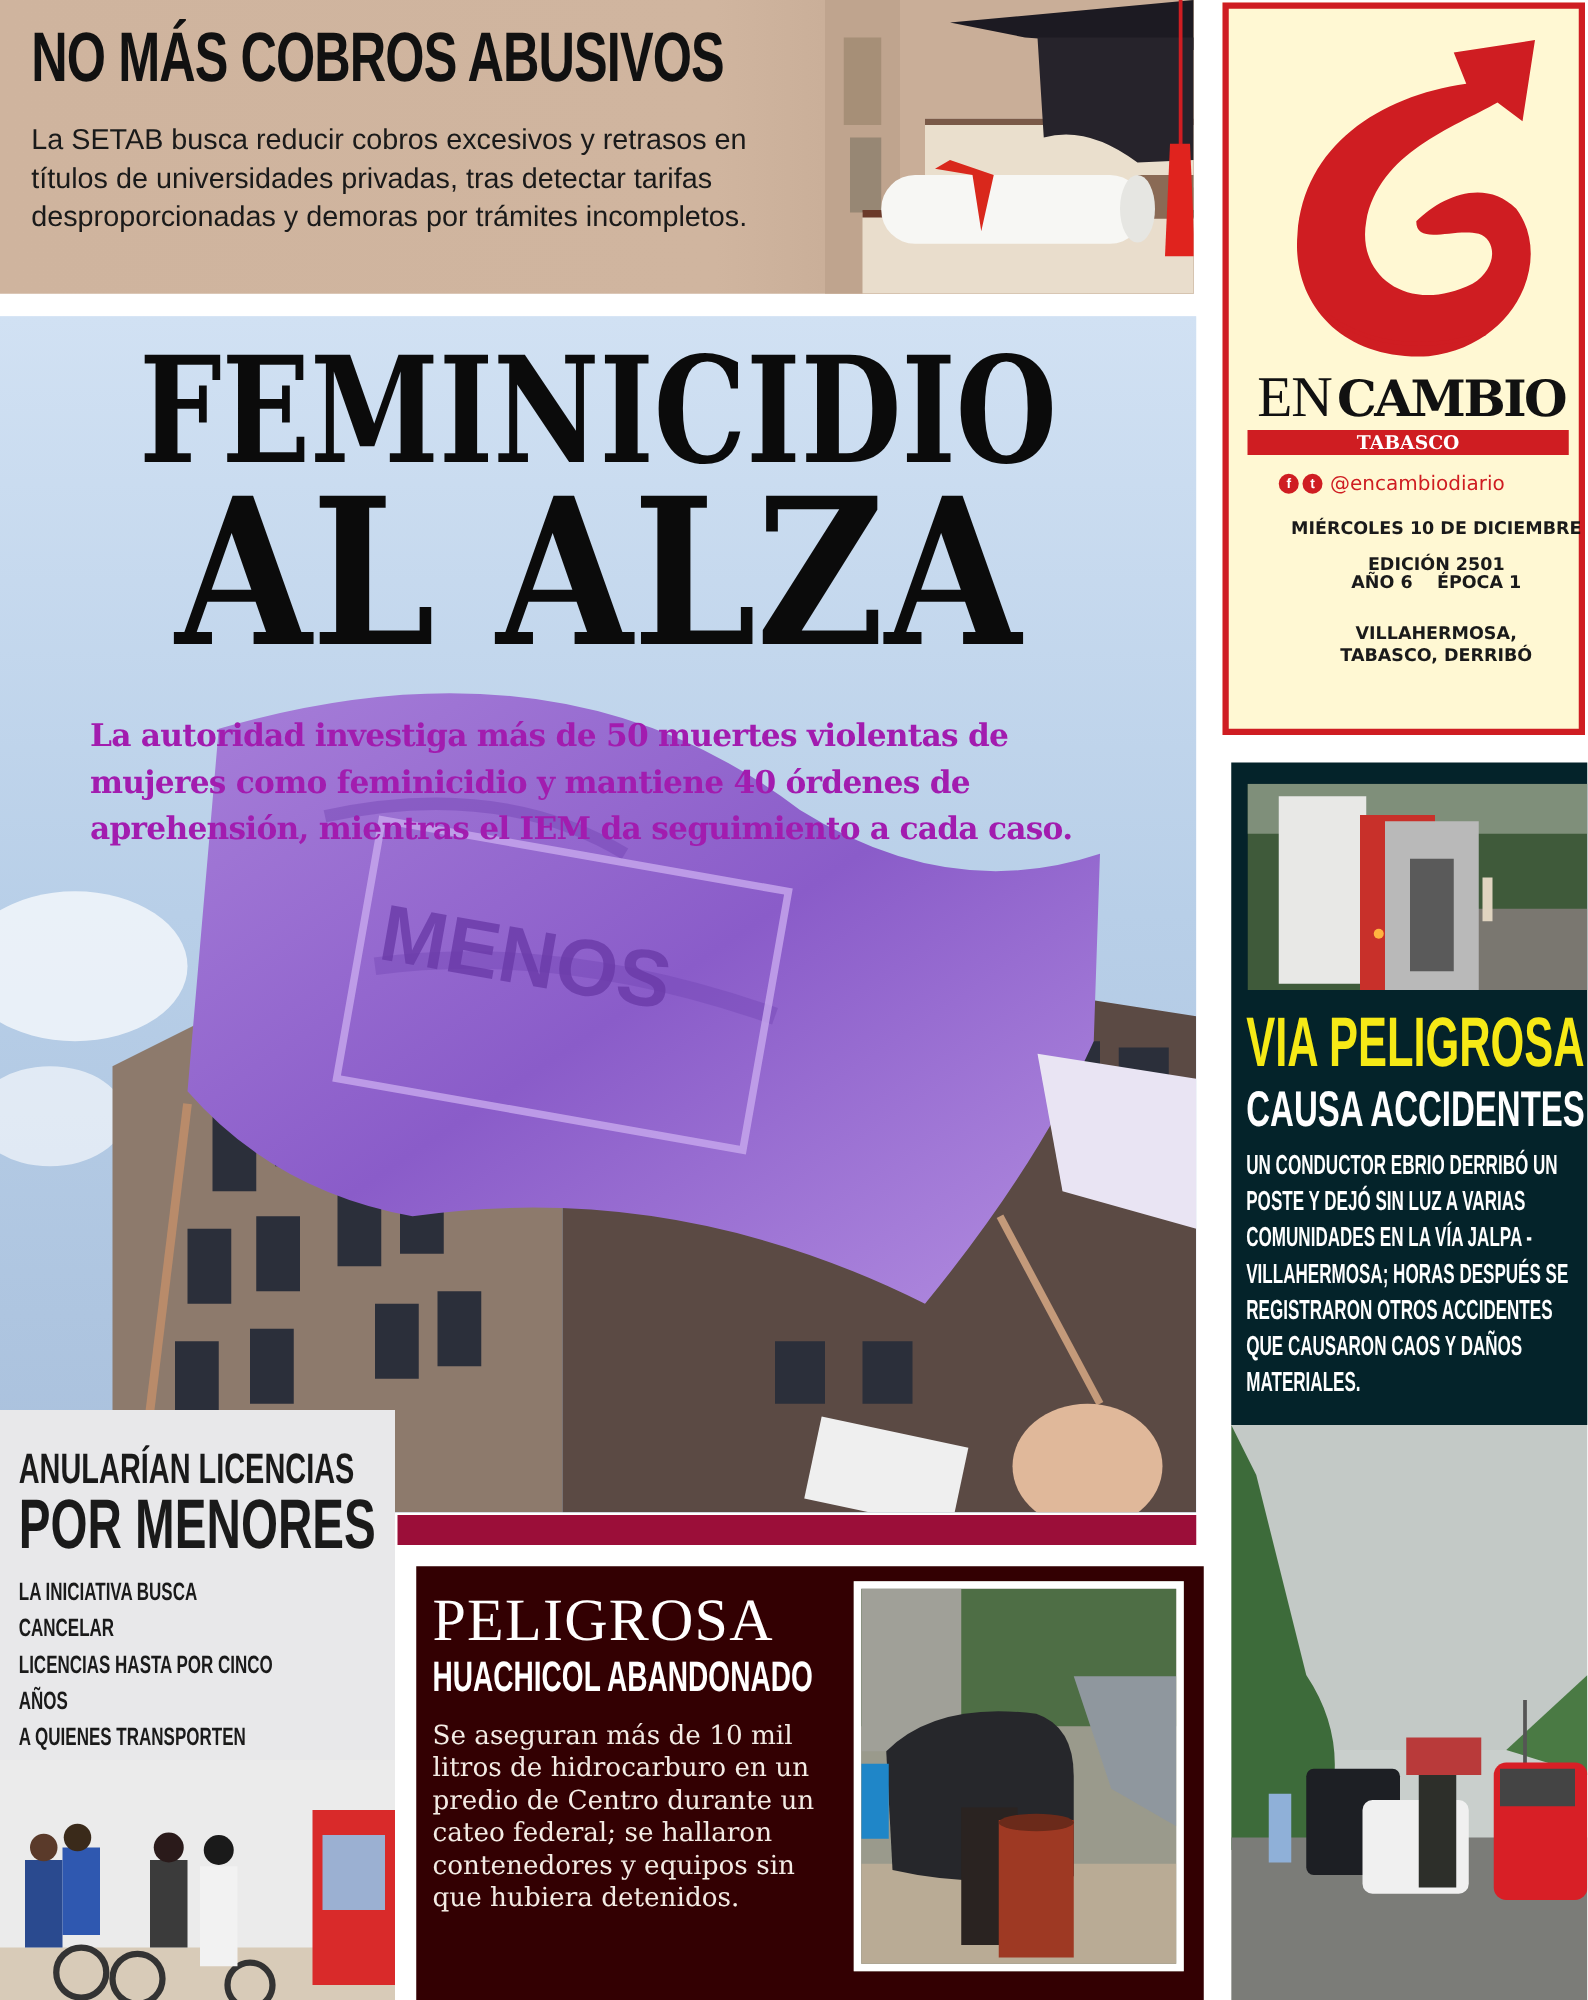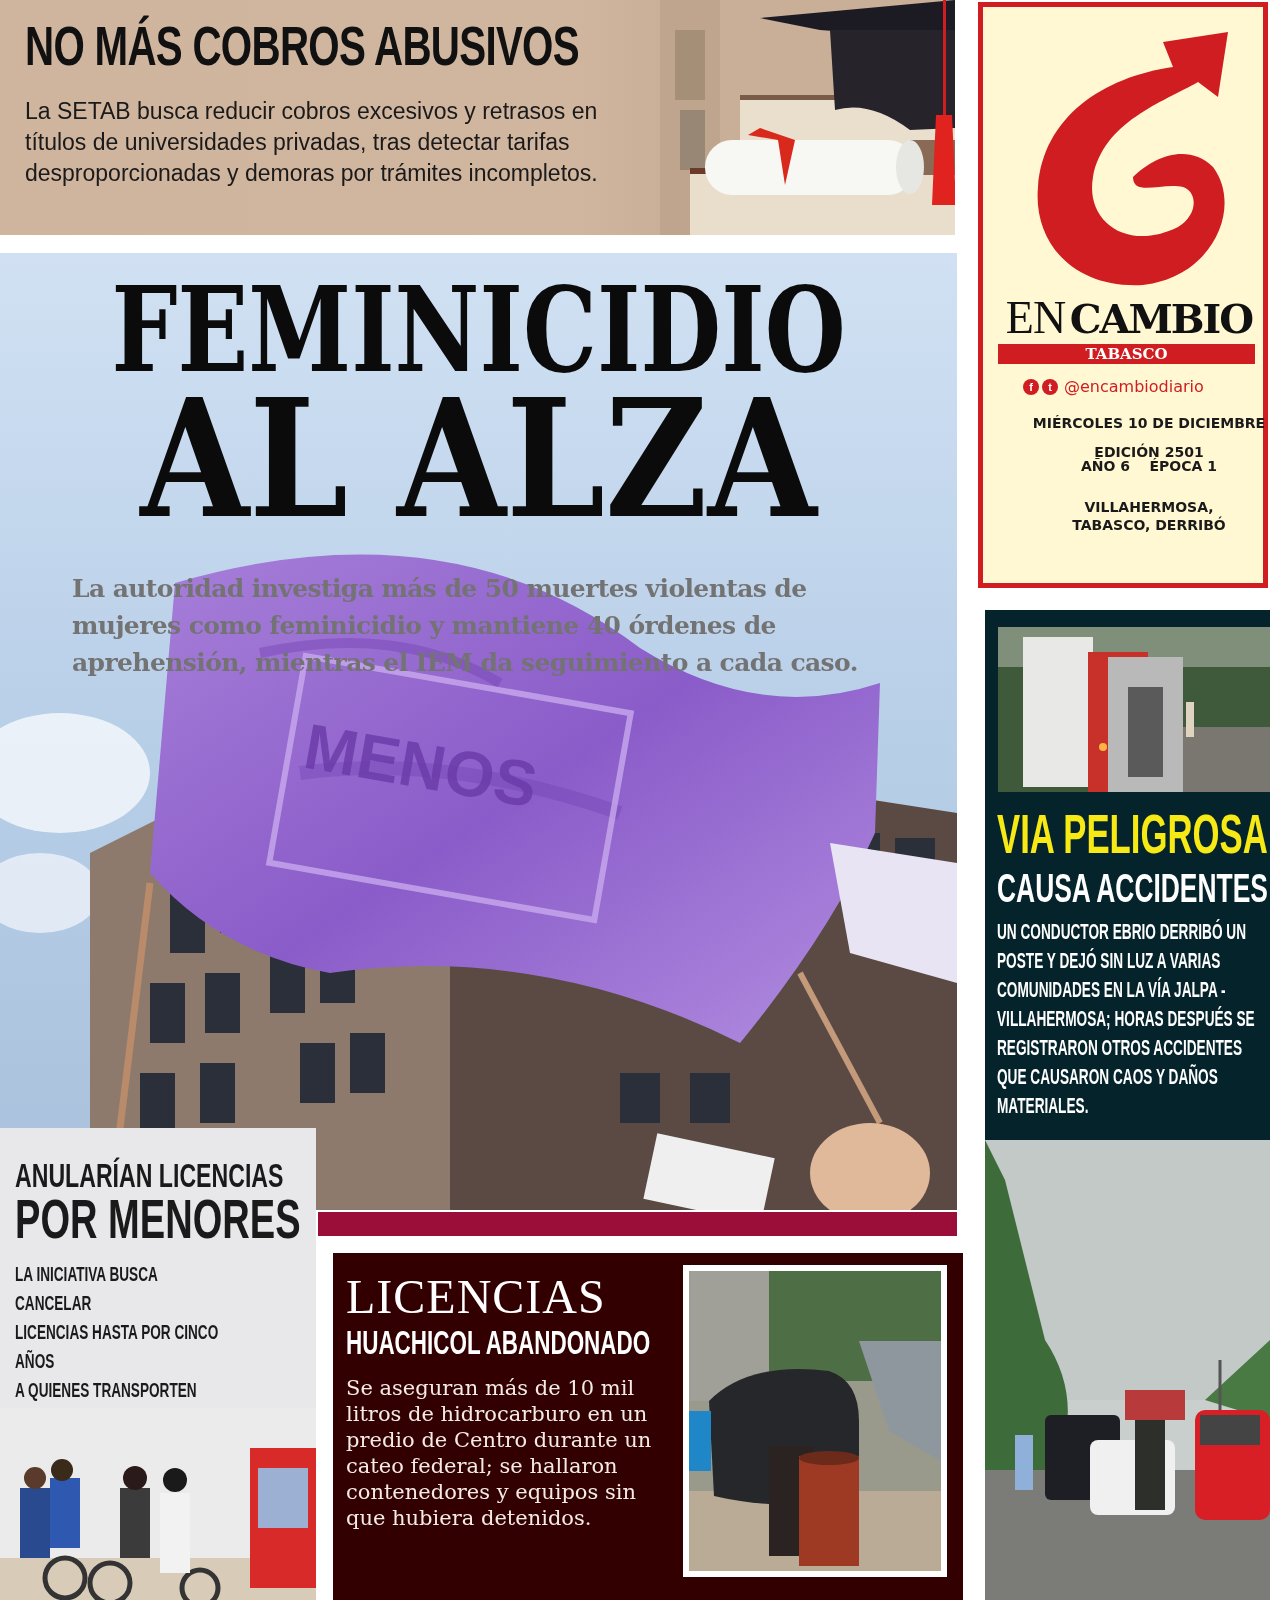--- a/index.html
+++ b/index.html
@@ -56,21 +56,21 @@
     .photo-flag { position: absolute; left: 0; top: 0; width: 957px; height: 957px; }
     .main-headline-1, .main-headline-2 {
       position: absolute; left: 0; width: 957px; text-align: center;
       font-family: "DejaVu Serif", serif; font-weight: 700; color: #0b0b0b; white-space: nowrap;
       transform-origin: center top;
     }
     .main-headline-1 { top: 18px; font-size: 112px; line-height: 1; transform: scaleX(0.83) scaleY(1.05); }
     .main-headline-2 { top: 125px; font-size: 158px; line-height: 1; transform: scaleX(0.89) scaleY(1.03); }
     .main-deck {
       position: absolute; left: 72px; top: 317px; width: 820px;
-      font-family: "DejaVu Serif", serif; font-weight: 700; font-size: 25px; line-height: 37px; color: #737373;
+      font-family: "DejaVu Serif", serif; font-weight: 700; font-size: 25px; line-height: 37px; color: #a21caf;
       letter-spacing: -0.6px;
     }
     .maroon-bar { left: 318px; top: 1212px; width: 639px; height: 24px; background: #9b0e39; }
 
     
     .lic-story { left: 0; top: 1128px; width: 316px; height: 472px; background: #e8e8ea; overflow: hidden; }
     .lic-h1, .lic-h2, .lic-body {
       position: absolute; left: 15px; font-family: "Liberation Sans", sans-serif; font-weight: 700;
       color: #1a1a1a; white-space: nowrap; transform-origin: left top;
     }
@@ -249,21 +249,21 @@
         <circle cx="62" cy="62" r="11" fill="#3a2a1a"></circle>
       <circle cx="135" cy="70" r="12" fill="#2a1a1a"></circle>
         <circle cx="175" cy="72" r="12" fill="#1a1a1a"></circle>
       <rect x="250" y="40" width="66" height="140" fill="#d92a2a"></rect>
       <rect x="258" y="60" width="50" height="60" fill="#9bb0d2"></rect>
     </svg>
   </div>
 </section>
 
 <section class="abs dec-story">
-  <div class="dec-h1">LICENCIAS</div>
+  <div class="dec-h1">PELIGROSA</div>
   <div class="dec-h2">HUACHICOL ABANDONADO</div>
   <p class="dec-body">Se aseguran más de 10 mil litros de hidrocarburo en un predio de Centro durante un cateo federal; se hallaron contenedores y equipos sin que hubiera detenidos.</p>
   <div class="barrel-frame">
     <svg width="252" height="300" viewBox="0 0 252 300">
       <rect width="252" height="300" fill="#9a9a8c"></rect>
       <rect x="0" y="0" width="252" height="110" fill="#4e6e45"></rect>
       <rect x="0" y="0" width="80" height="130" fill="#a0a098"></rect>
       <polygon points="170,70 252,70 252,190 200,160" fill="#8f979e"></polygon>
       <rect x="0" y="220" width="252" height="80" fill="#b9ab95"></rect>
       <path d="M20 130 Q60 90 140 100 Q170 110 170 150 L170 230 Q90 240 25 225 Z" fill="#26272b"></path>

